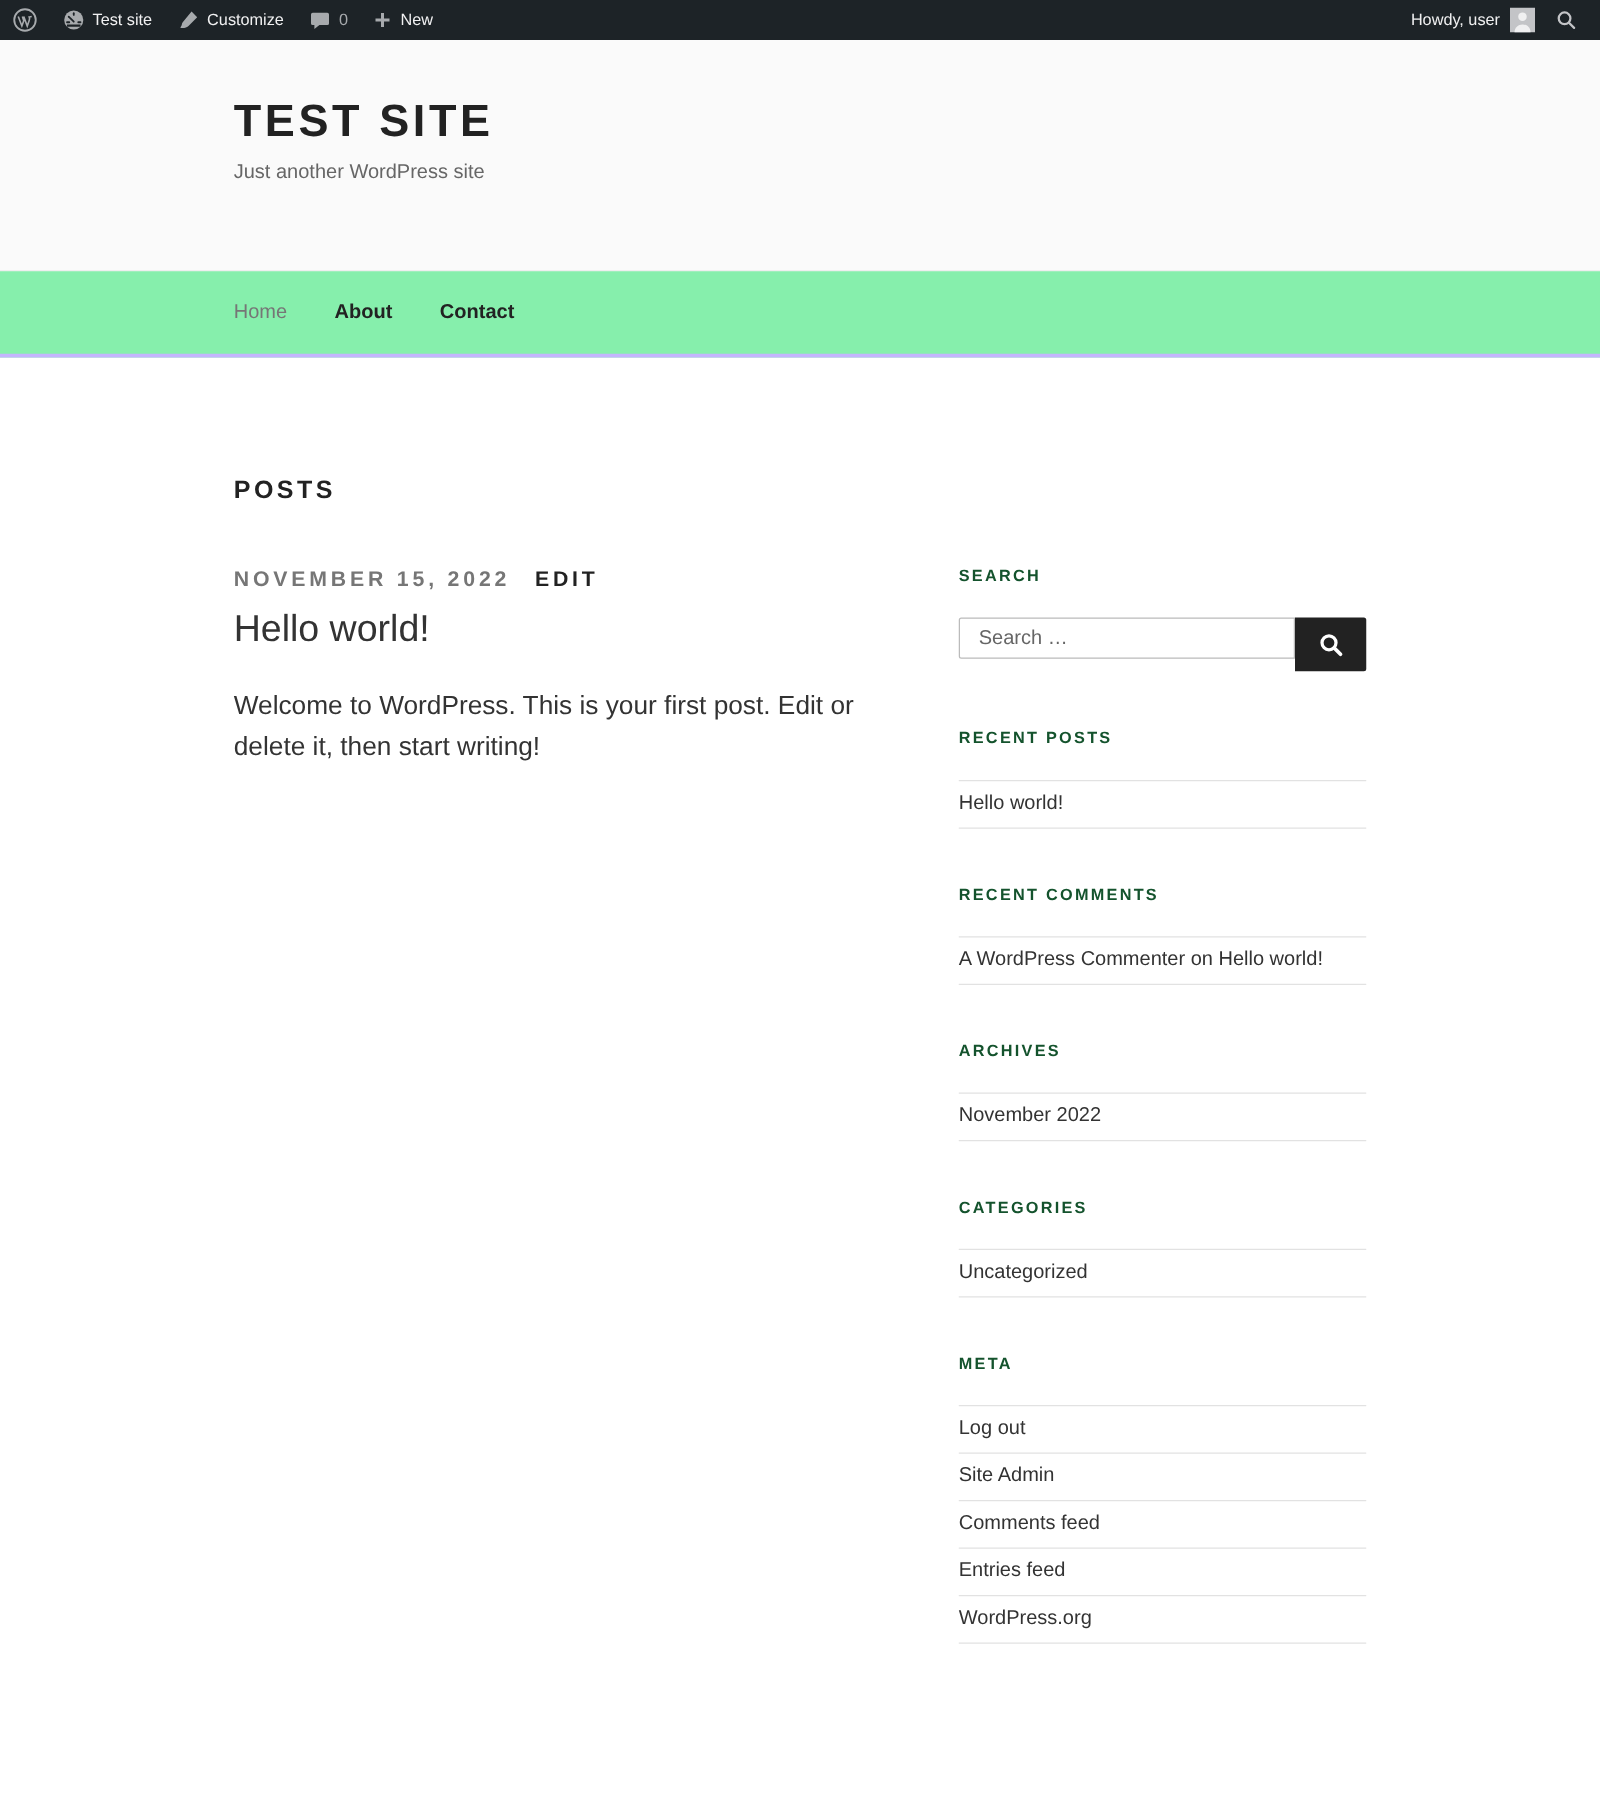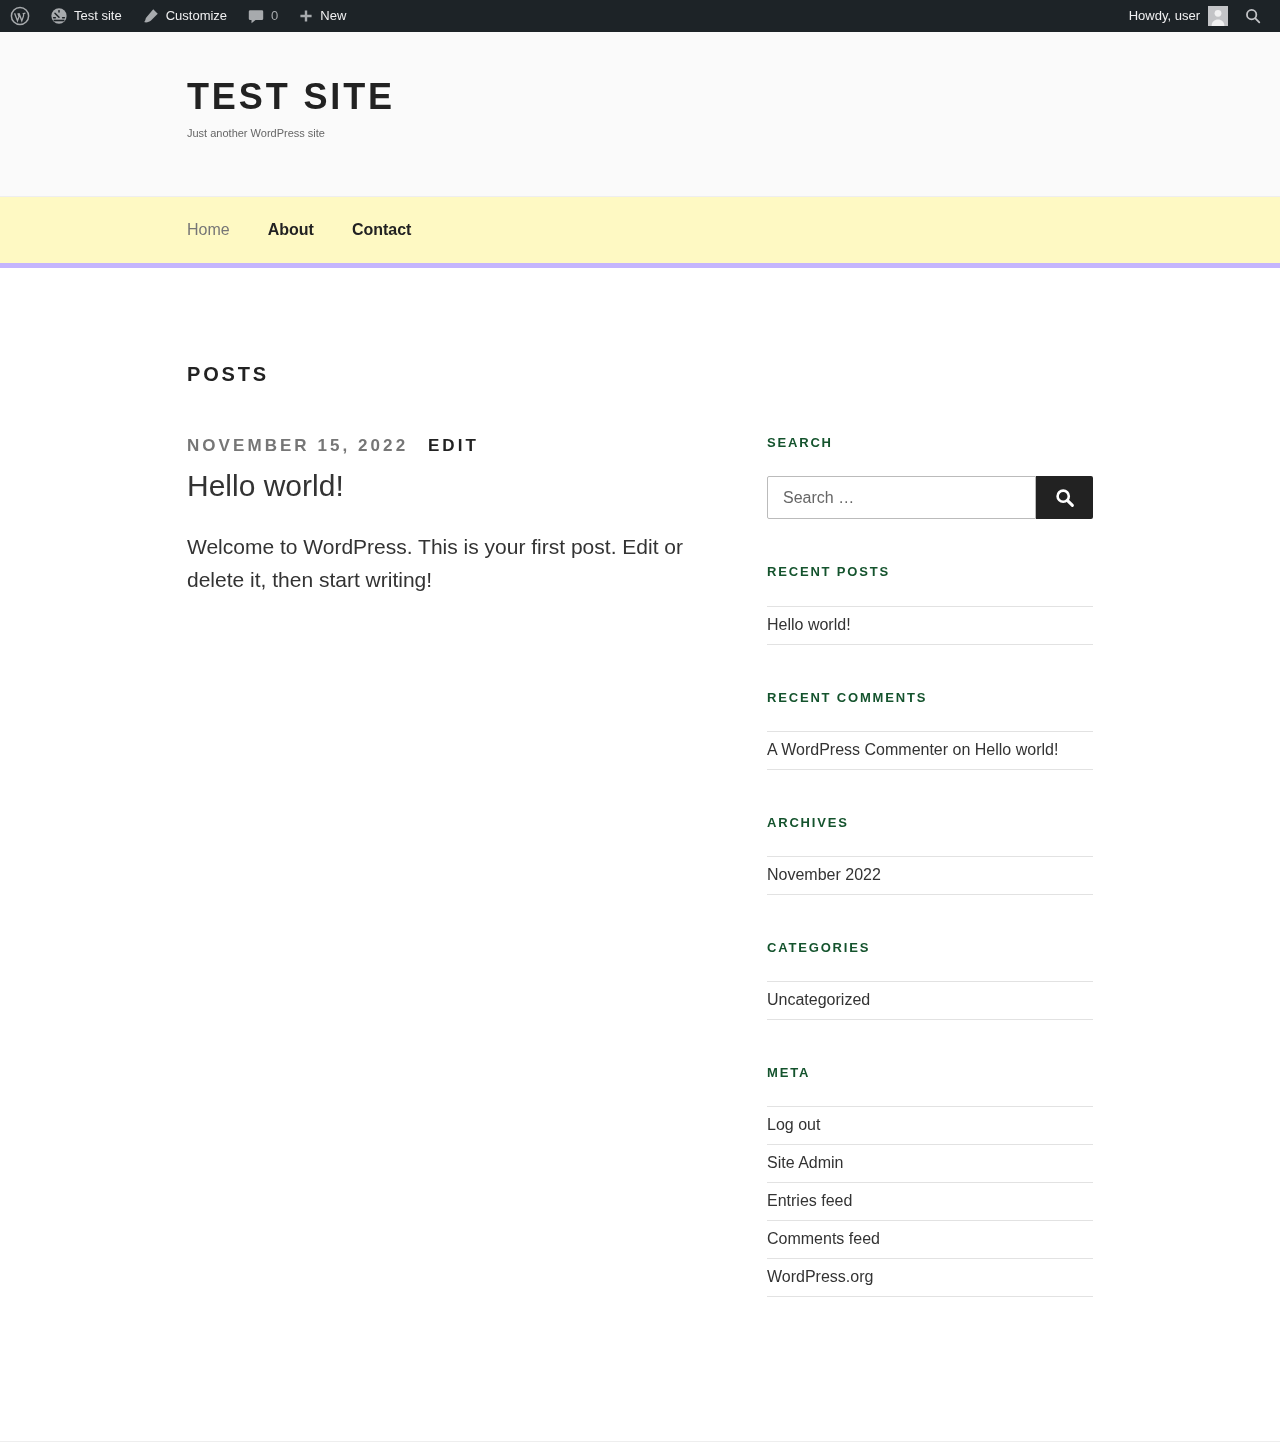--- a/index.html
+++ b/index.html
@@ -43,24 +43,24 @@
   .site-title {
     margin: 0;
     font-size: 36px;
     font-weight: 800;
     letter-spacing: 0.08em;
     text-transform: uppercase;
     color: #222;
     line-height: 1;
     display: inline-block;
   }
-  .site-description { margin: 11px 0 4px; font-size: 11px; color: #666; }
-
-  
-  .main-nav { background: #fef9c3; border-top: 1px solid #eee; border-bottom: 5px solid #c4b5fd; }
+  .site-description { margin: 11px 0 16px; font-size: 16px; color: #666; }
+
+  
+  .main-nav { background: #86efac; border-top: 1px solid #eee; border-bottom: 3px solid #c4b5fd; }
   .main-nav .wrap { display: flex; gap: 38px; padding: 22px 0; }
   .nav-link { font-size: 16px; font-weight: 700; color: #222; }
   .nav-link.current { color: #767676; font-weight: 400; }
 
   
   .site-content .wrap { padding-top: 92px; padding-bottom: 100px; }
   .page-title {
     margin: 0 0 46px;
     font-size: 20px;
     font-weight: 800;
@@ -100,21 +100,21 @@
     color: #14532d;
   }
   .widget ul { list-style: none; margin: 0; padding: 0; border-top: 1px solid #e2e2e2; }
   .widget li { border-bottom: 1px solid #e2e2e2; padding: 10px 0; font-size: 16px; line-height: 1.06; }
   .widget li a { color: #333; }
   .widget li .plain { color: #333; }
 
   .search-form { display: flex; }
   .search-input {
     flex: 1;
-    height: 43px;
+    height: 33px;
     border: 1px solid #bbb;
     border-radius: 2px 0 0 2px;
     padding: 0 15px;
     font-size: 16px;
     font-family: "Liberation Sans", "DejaVu Sans", sans-serif;
     color: #333;
     background: #fff;
     outline: none;
     min-width: 0;
   }
@@ -299,24 +299,24 @@
         <section class="widget">
           <h2 class="widget-title">Meta</h2>
           <ul>
             <li>
               <a>Log out</a>
             </li>
             <li>
               <a>Site Admin</a>
             </li>
             <li>
+              <a>Comments feed</a>
+            </li>
+            <li>
               <a>Entries feed</a>
-            </li>
-            <li>
-              <a>Comments feed</a>
             </li>
             <li>
               <a>WordPress.org</a>
             </li>
           </ul>
         </section>
 
       </aside>
     </div>
   </div>

